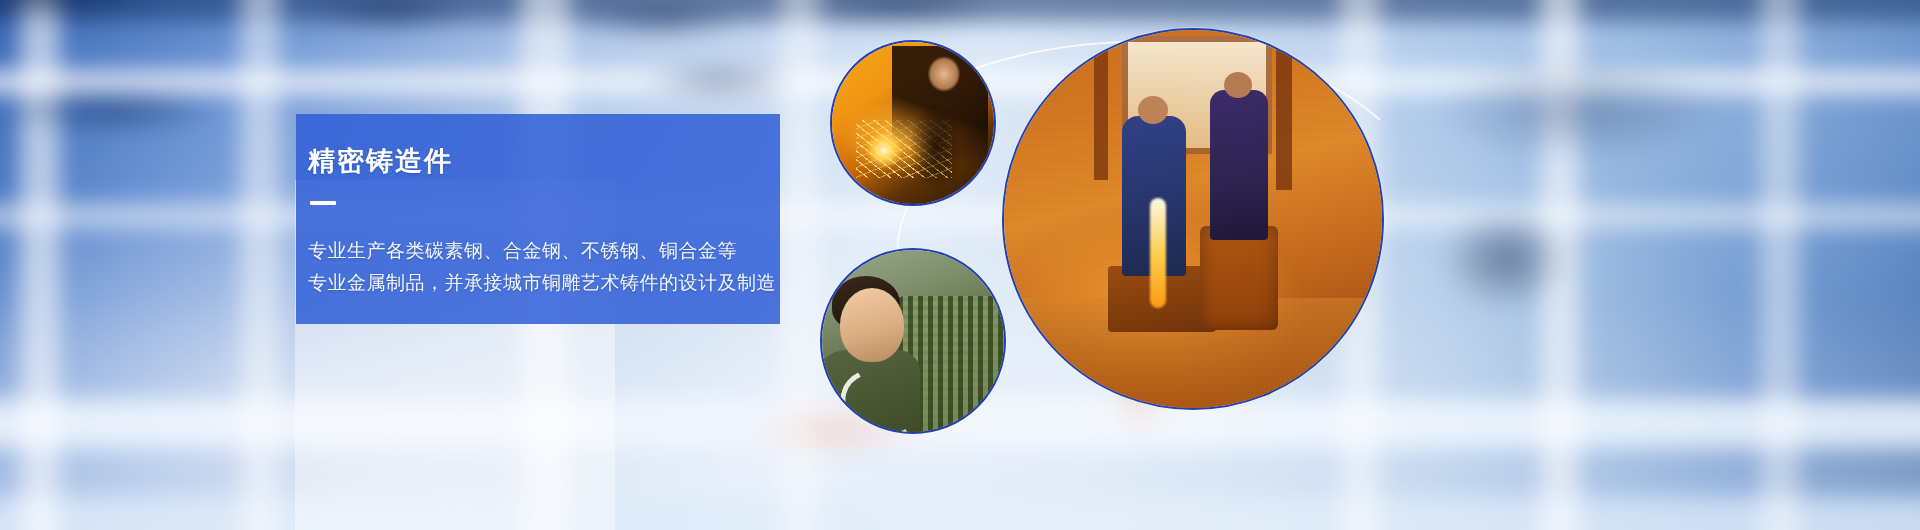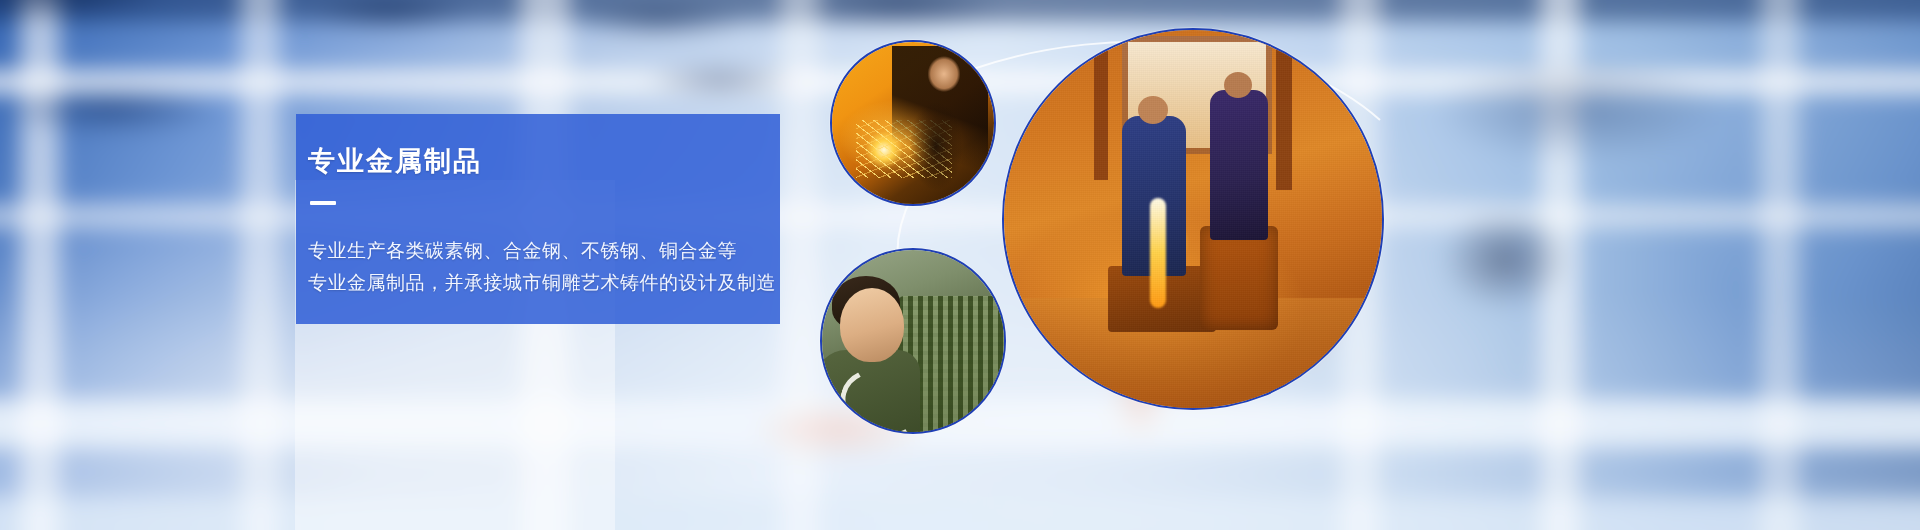--- a/index.html
+++ b/index.html
@@ -232,21 +232,21 @@
       <div class="bg-l2"></div>
       <div class="bg-l3"></div>
       <div class="bg-l4"></div>
     </div>
   </div>
 
   <div class="plate"></div>
 
   <div class="panel">
     <div class="panel-inner">
-      <h1 class="panel-title">专业金属制品</h1>
+      <h1 class="panel-title">精密铸造件</h1>
       <div class="panel-dash"></div>
       <div class="panel-body">
         <div>专业生产各类碳素钢、合金钢、不锈钢、铜合金等</div>
         <div>专业金属制品，并承接城市铜雕艺术铸件的设计及制造</div>
       </div>
     </div>
   </div>
 
   <div class="cluster">
 

